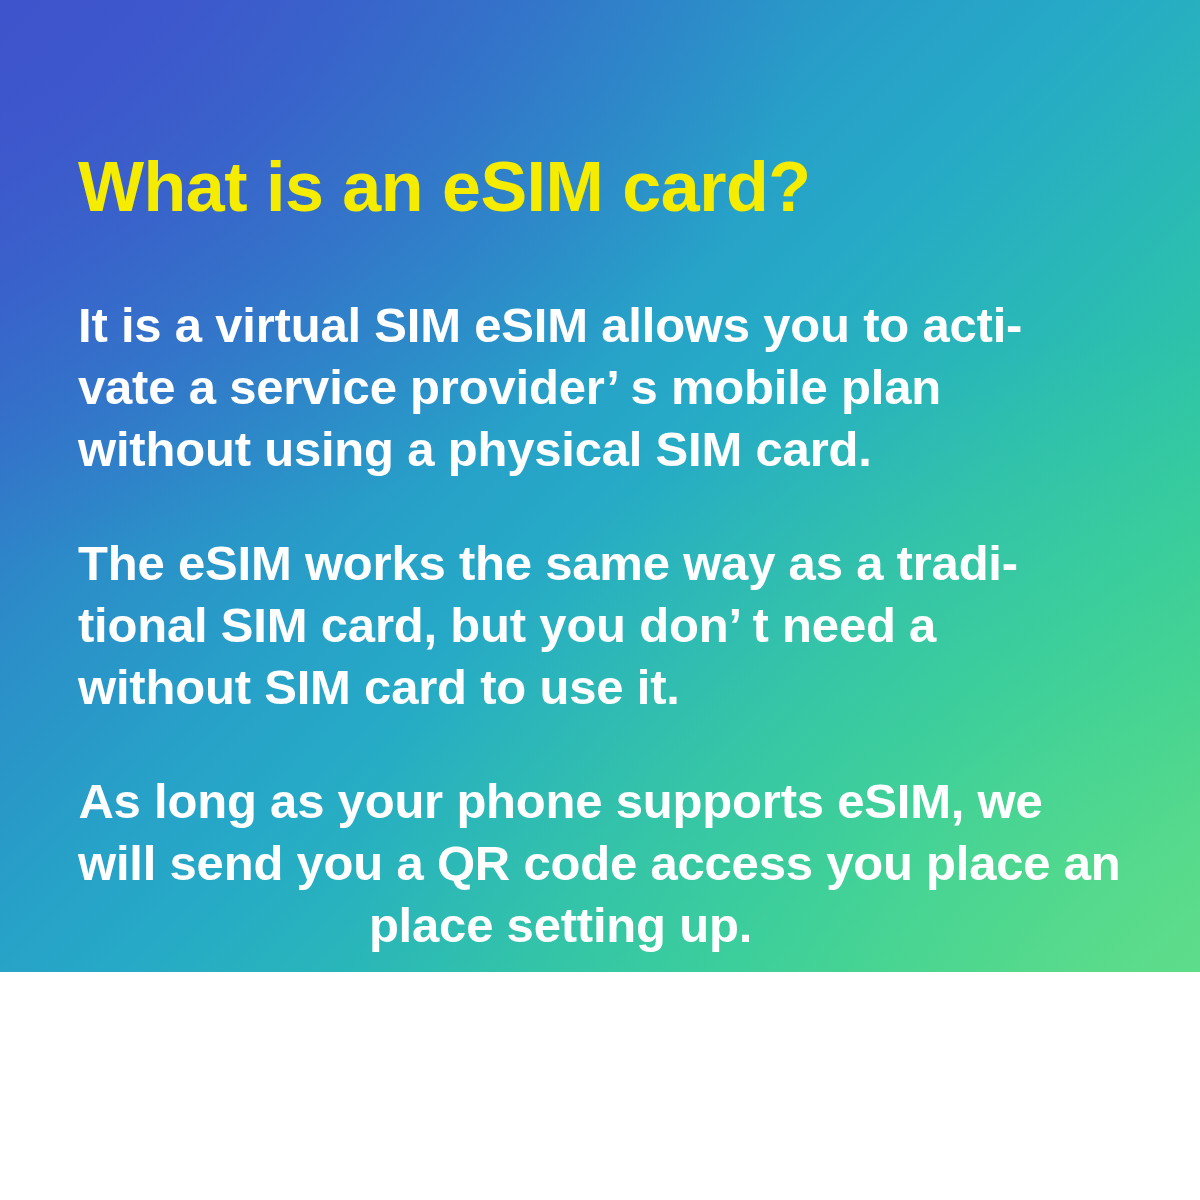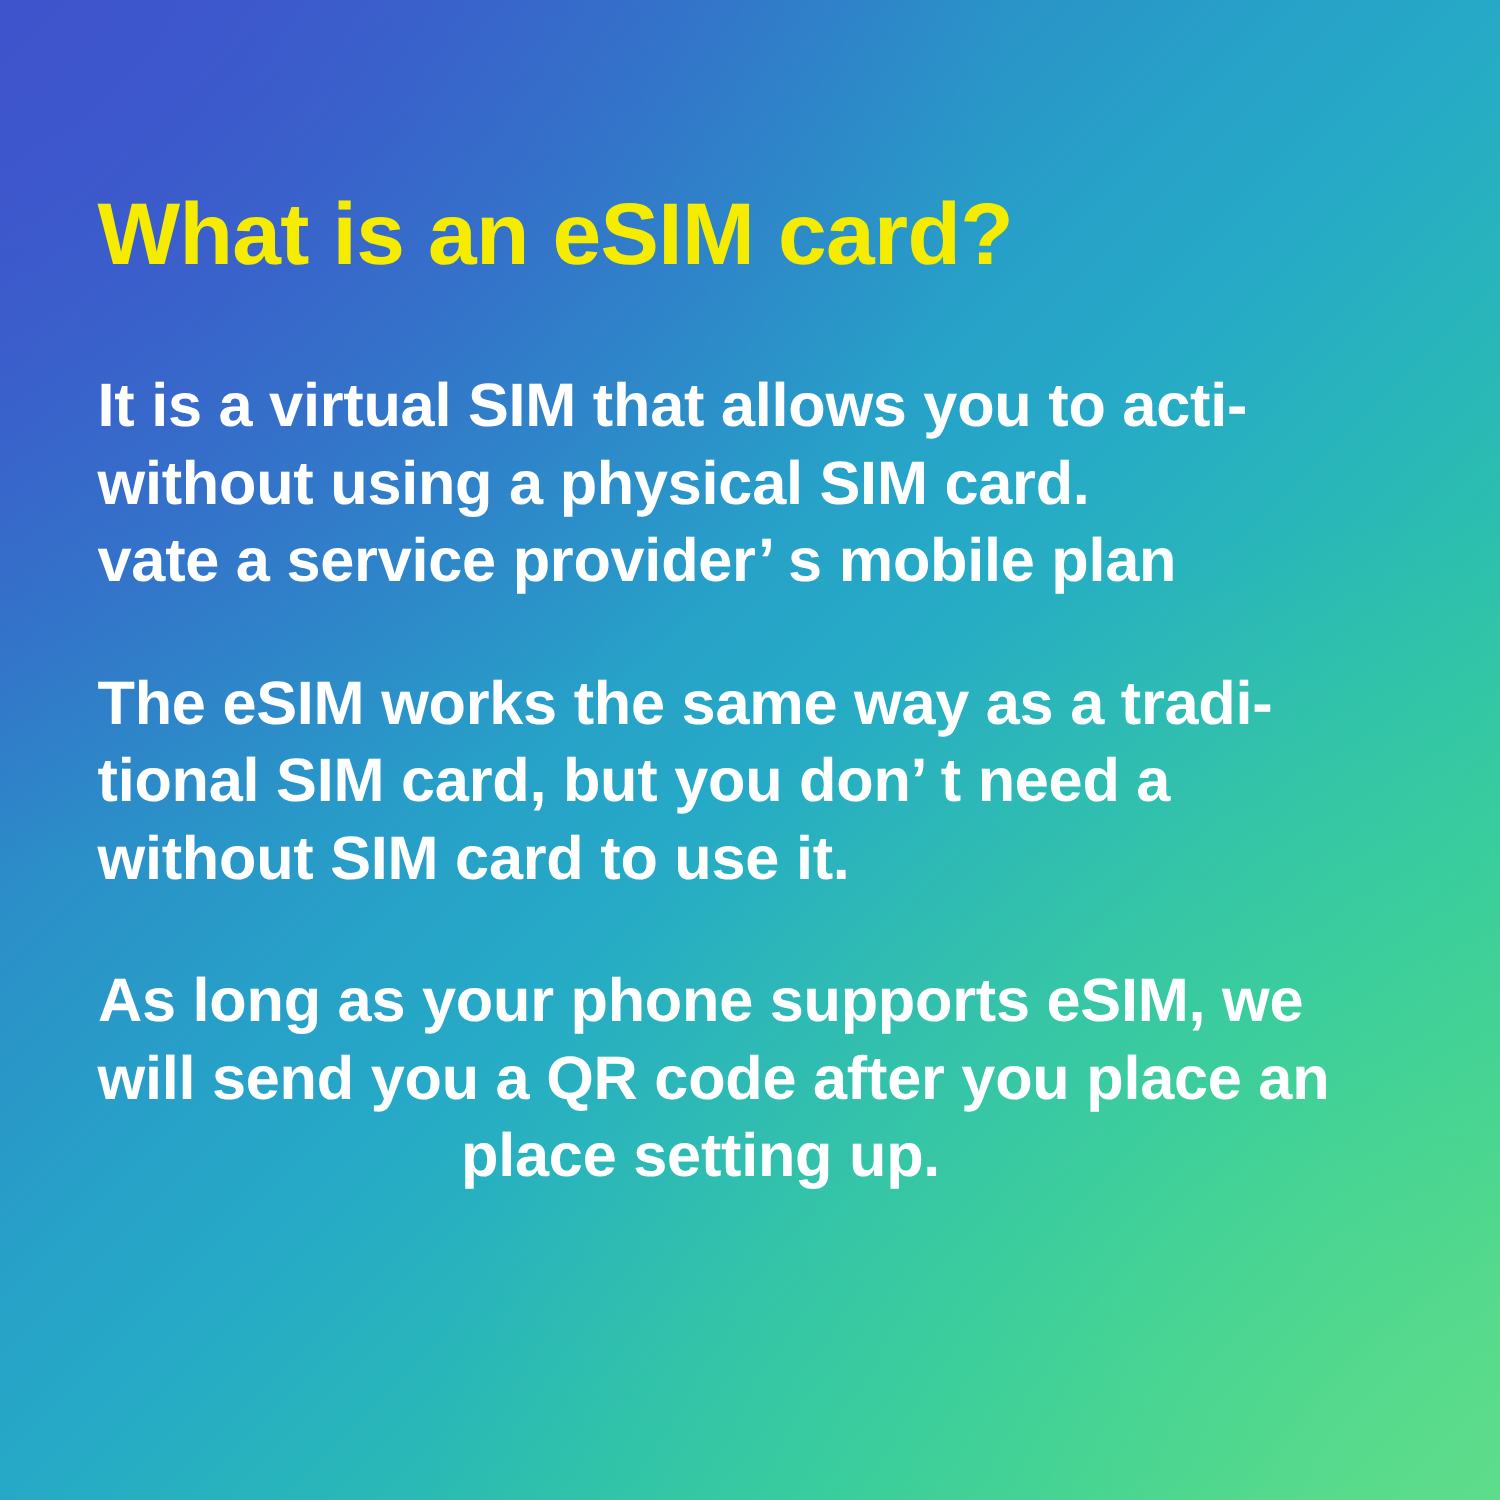--- a/index.html
+++ b/index.html
@@ -5,21 +5,21 @@
 <style>
   html, body {
     margin: 0;
     padding: 0;
     background: #ffffff;
   }
 
   #canvas {
     position: relative;
     width: 1200px;
-    height: 1200px;
+    height: 972px;
     overflow: hidden;
     font-family: "Liberation Sans", "DejaVu Sans", sans-serif;
     
     background:
       linear-gradient(135deg,
         #4054cc 0%,
         #3a62cb 9%,
         #3277c9 19%,
         #2b8fc8 31%,
         #27a0c8 42%,
@@ -97,32 +97,32 @@
 
 <div id="canvas">
 
   <div id="content">
 
     <h1 class="headline" style="color: rgb(245, 236, 0);">What is an eSIM card?</h1>
 
     <div class="body-block">
 
       <p class="para" style="color: rgb(255, 255, 255);">
-        <span class="ln">It is a virtual SIM that allows you to acti-</span>
+        <span class="ln">It is a virtual SIM eSIM allows you to acti-</span>
+        <span class="ln">vate a service provider’ s mobile plan</span>
         <span class="ln">without using a physical SIM card.</span>
-        <span class="ln">vate a service provider’ s mobile plan</span>
       </p>
 
       <p class="para" style="color: rgb(255, 255, 255);">
         <span class="ln">The eSIM works the same way as a tradi-</span>
         <span class="ln">tional SIM card, but you don’ t need a</span>
         <span class="ln">without SIM card to use it.</span>
       </p>
 
       <p class="para" style="color: rgb(255, 255, 255); text-align: center;">
         <span class="ln">As long as your phone supports eSIM, we</span>
-        <span class="ln">will send you a QR code after you place an</span>
+        <span class="ln">will send you a QR code access you place an</span>
         <span class="ln">place setting up.</span>
       </p>
 
     </div>
   </div>
 </div>
 
 </body></html>

